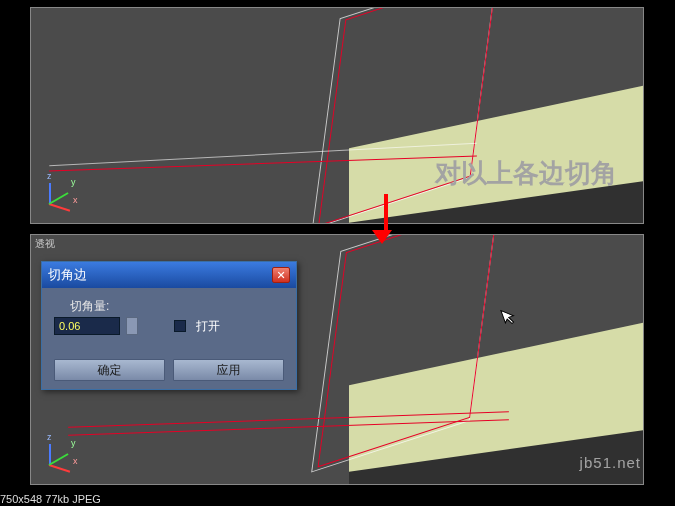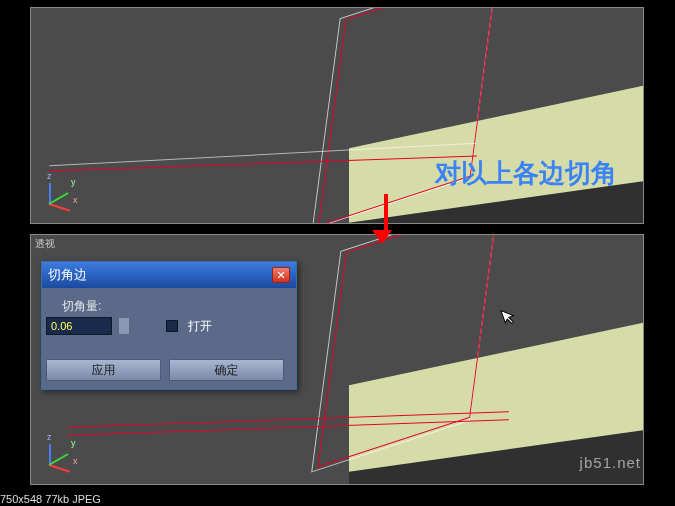--- a/index.html
+++ b/index.html
@@ -21,29 +21,29 @@
     .gizmo { position: absolute; left: 8px; bottom: 8px; width: 40px; height: 40px; }
     .gizmo .z { width: 2px; height: 22px; background: #4b7bff; left: 10px; bottom: 10px; position: absolute; }
     .gizmo .x { width: 22px; height: 2px; background: #ff3b3b; left: 10px; bottom: 10px; position: absolute; transform: rotate(18deg); transform-origin: left; }
     .gizmo .y { width: 22px; height: 2px; background: #3bdc3b; left: 10px; bottom: 10px; position: absolute; transform: rotate(-30deg); transform-origin: left; }
     .gizmo span.lz { position: absolute; color: #9bbcff; font-size: 9px; left: 8px; top: -4px; }
     .gizmo span.lx { position: absolute; color: #ff9b9b; font-size: 9px; left: 34px; top: 20px; }
     .gizmo span.ly { position: absolute; color: #9bff9b; font-size: 9px; left: 32px; top: 2px; }
     
     .view-label { position: absolute; top: 2px; left: 4px; color: #c8c8c8; font-size: 10px; }
     
-    .annotation { position: absolute; top: 156px; right: 58px; color: #3b82f6; font-size: 26px; font-weight: bold; z-index: 50; }
+    .annotation { position: absolute; top: 156px; right: 58px; color: #a3a3a3; font-size: 26px; font-weight: bold; z-index: 50; }
     .arrow-down { position: absolute; top: 194px; left: 380px; z-index: 50; }
     .arrow-down .shaft { width: 4px; height: 36px; background: #ff0000; margin: 0 auto; }
     .arrow-down .head { width: 0; height: 0; border-left: 10px solid transparent; border-right: 10px solid transparent; border-top: 14px solid #ff0000; margin-left: -8px; }
     
     .dialog { position: absolute; top: 26px; left: 10px; width: 256px; background: #fdba74; border: 1px solid #3a6ea5; box-shadow: 2px 2px 6px rgba(0,0,0,0.5); font-size: 12px; z-index: 30; }
     .dlg-title { background: linear-gradient(to bottom, #3b7be0, #1a4aa0); color: #fff; padding: 4px 6px; display: flex; justify-content: space-between; align-items: center; font-size: 13px; }
     .dlg-close { width: 18px; height: 16px; background: linear-gradient(to bottom, #f08070, #d03020); border: 1px solid #a02010; border-radius: 2px; color: #fff; font-size: 11px; text-align: center; line-height: 14px; cursor: pointer; }
-    .dlg-body { background: #5a6a88; padding: 10px 12px 8px 4px; color: #fff; }
+    .dlg-body { background: #5a6a88; padding: 10px 12px 8px 12px; color: #fff; }
     .dlg-row { display: flex; align-items: center; gap: 6px; margin-bottom: 24px; }
     .dlg-label { font-size: 12px; color: #e8e8e8; margin-bottom: 2px; margin-left: 16px; }
     .dlg-input { width: 66px; height: 18px; background: #1a2a4a; color: #ffff60; border: 1px solid #0a1a2a; padding: 0 4px; font-size: 11px; }
     .spinner { width: 12px; height: 18px; background: #8a98b4; border: 1px solid #5a6880; display: inline-block; }
     .dlg-check { width: 12px; height: 12px; background: #1a2a4a; border: 1px solid #0a1a2a; display: inline-block; margin-left: 30px; margin-right: 4px; }
     .dlg-btns { display: flex; gap: 8px; margin-top: 6px; }
     .dlg-btn { flex: 1; height: 22px; background: linear-gradient(to bottom, #a8b8d0, #7a8aa8); border: 1px solid #4a5a78; color: #1a1a1a; font-size: 12px; cursor: pointer; border-radius: 1px; }
     
     .cursor-arrow { position: absolute; top: 72px; right: 126px; z-index: 40; font-size: 16px; color: #fff; transform: rotate(-20deg); }
     
@@ -103,22 +103,22 @@
       </div>
       <div class="dlg-body">
         <div class="dlg-label">切角量:</div>
         <div class="dlg-row">
           <input class="dlg-input" value="0.06" style="">
           <span class="spinner"></span>
           <span class="dlg-check"></span>
           <span>打开</span>
         </div>
         <div class="dlg-btns">
+          <button class="dlg-btn">确定</button>
           <button class="dlg-btn">应用</button>
-          <button class="dlg-btn">确定</button>
         </div>
       </div>
     </div>
 
     <div class="gizmo">
       <div class="z"></div>
       <div class="x"></div>
       <div class="y"></div>
       <span class="lz">z</span>
       <span class="lx">x</span>

